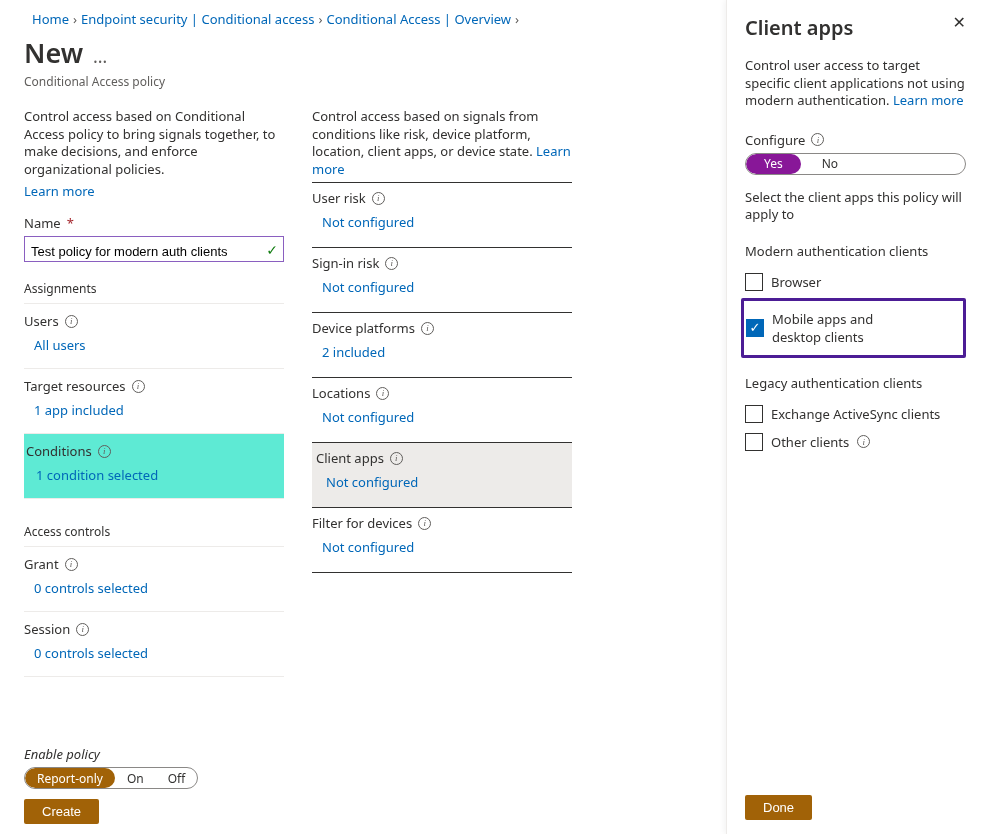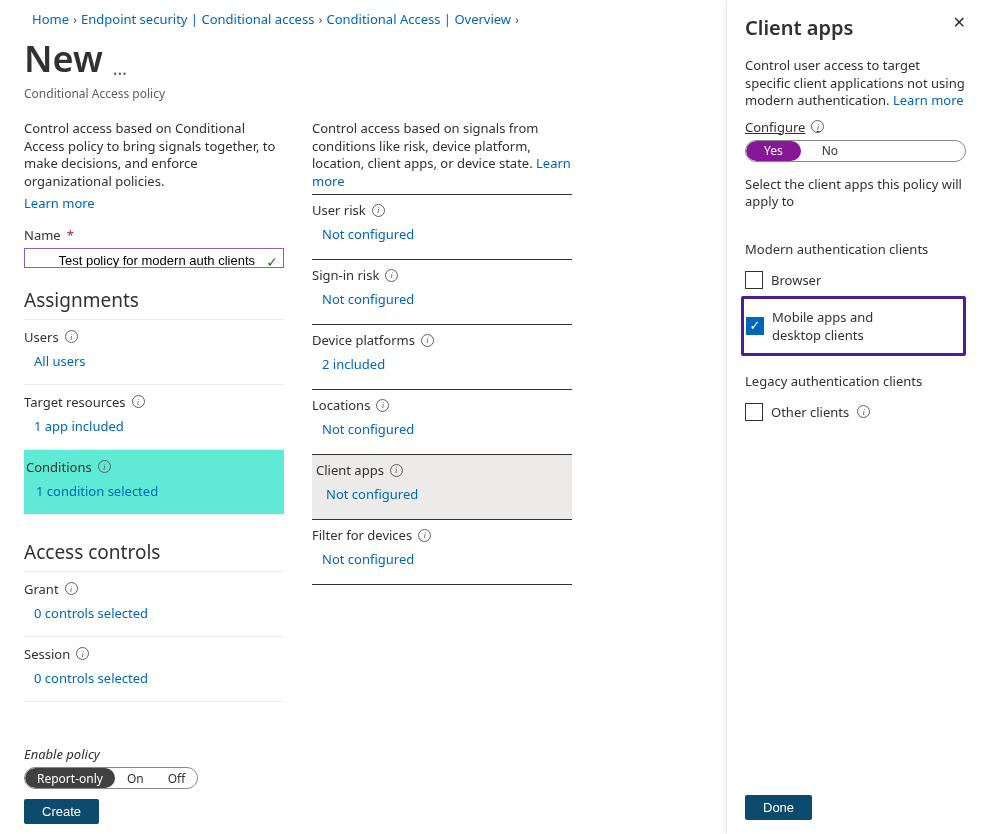--- a/index.html
+++ b/index.html
@@ -18,74 +18,73 @@
   .main {
     flex: 1;
     padding: 10px 20px 10px 24px;
     display: flex;
     flex-direction: column;
     min-width: 0;
   }
   .breadcrumb { font-size: 13px; color:#0067b8; display:flex; gap:4px; align-items:center; flex-wrap:wrap;margin-left:8px; }
   .breadcrumb .sep { color:#605e5c; }
   .title-row { display:flex; align-items:flex-end; gap:10px; margin-top: 6px;}
-  h1 { font-size: 36px; font-weight: 600; color:#323130; }
+  h1 { font-size: 27px; font-weight: 600; color:#323130; }
   .subtitle { color:#605e5c; font-size: 12px; margin-top:2px; margin-bottom:18px;}
   .ellipsis { color:#605e5c; cursor:pointer; font-size:18px; line-height:1; position:relative; top:-6px;}
   .columns { display:flex; gap:28px; flex:1; min-height:0; }
   .col { width: 260px; }
   .desc { font-size:13px; color:#323130; line-height:1.35; margin-bottom:4px;}
   .field-label { font-size:13px; color:#323130; display:flex; align-items:center; gap:6px; }
   .req { color:#a4262c; }
   .name-input-wrap { position:relative; margin-top:4px; margin-bottom:18px;}
   .name-input {
     width:100%; border:1px solid #8a2be2; border-color:#8661c5; padding:4px 28px 0 6px;
-    font-size:13px; outline:none; height:20px;
+    font-size:13px; outline:none; height:26px;
     border-color:#605e5c;
     border:1px solid #8a8886;
     border:1px solid #8764b8;
-    text-align:right;
   }
   .name-input { border:1px solid #8a5fc0; }
   .check-icon { position:absolute; right:6px; top:4px; color:#107c10; font-size:14px;}
-  .section-header { font-size:19px; font-weight:400; color:#323130; margin-top:6px; padding-bottom:6px; border-bottom:1px solid #edebe9;}
+  .section-header { font-size:12px; font-weight:400; color:#323130; margin-top:6px; padding-bottom:6px; border-bottom:1px solid #edebe9;}
   .list-item { border-bottom:1px solid #edebe9; padding:8px 0 8px 0;}
   .list-item .item-title { font-size:13px; color:#323130; display:flex; align-items:center; gap:6px;}
   .list-item.selected { background:#5eead4; padding-left:2px; padding-right:2px;}
   .col2-item { border-bottom:1px solid #323130; padding:6px 0 10px 0; }
   .col2-item .item-title { font-size:13px; color:#323130; display:flex; align-items:center; gap:6px;}
   .col2-item.selected { background:#edebe9; padding-left:4px; padding-right:4px;}
   .info-icon {
     display:inline-flex; width:13px; height:13px; border:1px solid #605e5c; border-radius:50%;
     align-items:center; justify-content:center; font-size:9px; color:#605e5c; font-style:italic;
     font-family: Georgia, serif;
   }
   .spacer { flex:1; }
   .footer { padding-top:14px; border-top: none;}
   .footer-label { font-size:13px; color:#323130; margin-bottom:4px;font-style:italic;}
   .pill-group {
     display:inline-flex; border:1px solid #8a8886; border-radius:14px; overflow:hidden; height:22px;
     align-items:stretch; font-size:12px; background:#fff; margin-bottom:10px;
   }
   .pill-option { padding:0 12px; display:flex; align-items:center; cursor:pointer; color:#323130;text-align:right;}
-  .pill-option.selected { background:#404040; color:#fff; border-radius:12px;}
+  .pill-option.selected { background:#a16207; color:#fff; border-radius:12px;}
   .pill-option.selected-purple { background:#881798; color:#fff; border-radius:12px;}
   .btn-primary {
-    background:#0c4a6e; color:#fff; border:none; padding:5px 18px; font-size:13px; cursor:pointer;
+    background:#a16207; color:#fff; border:none; padding:5px 18px; font-size:13px; cursor:pointer;
     border-radius:2px;
   }
   
   .side-panel {
     width:258px; border-left:1px solid #edebe9; box-shadow:-2px 0 6px rgba(0,0,0,0.05);
     padding:14px 18px; display:flex; flex-direction:column;
   }
   .panel-head { display:flex; justify-content:space-between; align-items:flex-start; margin-bottom:16px;}
   .panel-title { font-size:20px; font-weight:600; color:#323130;}
   .close-x { font-size:16px; color:#323130; cursor:pointer; line-height:1;}
-  .panel-desc { font-size:13px; color:#323130; line-height:1.35; margin-bottom:8px;}
+  .panel-desc { font-size:13px; color:#323130; line-height:1.35; margin-bottom:21px;}
   .group-title { font-size:13px; color:#323130; margin:10px 0 8px 0;}
   .cb-row { display:flex; align-items:center; gap:8px; padding:5px 0; font-size:13px; cursor:pointer;}
   .cb {
     width:18px; height:18px; border:1px solid #323130; display:inline-flex; align-items:center;
     justify-content:center; background:#fff; flex-shrink:0;
   }
   .cb.checked { background:#0067b8; border-color:#0067b8; color:#fff; }
   .cb.checked::after { content:"✓"; font-size:13px; line-height:1;}
   .highlight-box { border:3px solid #4c1d95; border-radius:2px; padding:4px 40px 4px 2px; margin:2px 0 6px -4px;}
   .panel-footer { margin-top:auto; }
@@ -250,47 +249,51 @@
   <div class="panel-head">
     <div class="panel-title">Client apps</div>
     <div class="close-x">✕</div>
   </div>
 
   <div class="panel-desc">
     <span>Control user access to target specific client applications not using modern authentication.</span>
     <a class="link">Learn more</a>
   </div>
 
-  <div class="field-label" style="margin-bottom:4px;text-decoration:underline;">
+  <div class="field-label" style="margin-bottom:4px;">
     <span>Configure</span>
     <span class="info-icon">i</span>
   </div>
   <div class="pill-group" style="margin-bottom:14px;">
     <div class="pill-option selected-purple" style="padding:0 18px;">Yes</div>
     <div class="pill-option" style="padding:0 21px;">No</div>
   </div>
 
-  <div class="panel-desc" style="margin-bottom:19px;">Select the client apps this policy will apply to</div>
+  <div class="panel-desc" style="margin-bottom:8px;">Select the client apps this policy will apply to</div>
 
   <div class="group-title">Modern authentication clients</div>
 
   <label class="cb-row">
     <span class="cb"></span>
     <span>Browser</span>
   </label>
 
   <div class="highlight-box">
     <label class="cb-row">
       <span class="cb checked"></span>
       <span>Mobile apps and desktop clients</span>
     </label>
   </div>
 
   <div class="group-title">Legacy authentication clients</div>
 
+  <label class="cb-row">
+    <span class="cb"></span>
+    <span>Exchange ActiveSync clients</span>
+  </label>
 
   <label class="cb-row">
     <span class="cb"></span>
     <span>Other clients</span>
     <span class="info-icon">i</span>
   </label>
 
   <div class="panel-footer">
     <button class="btn-primary">Done</button>
   </div>

